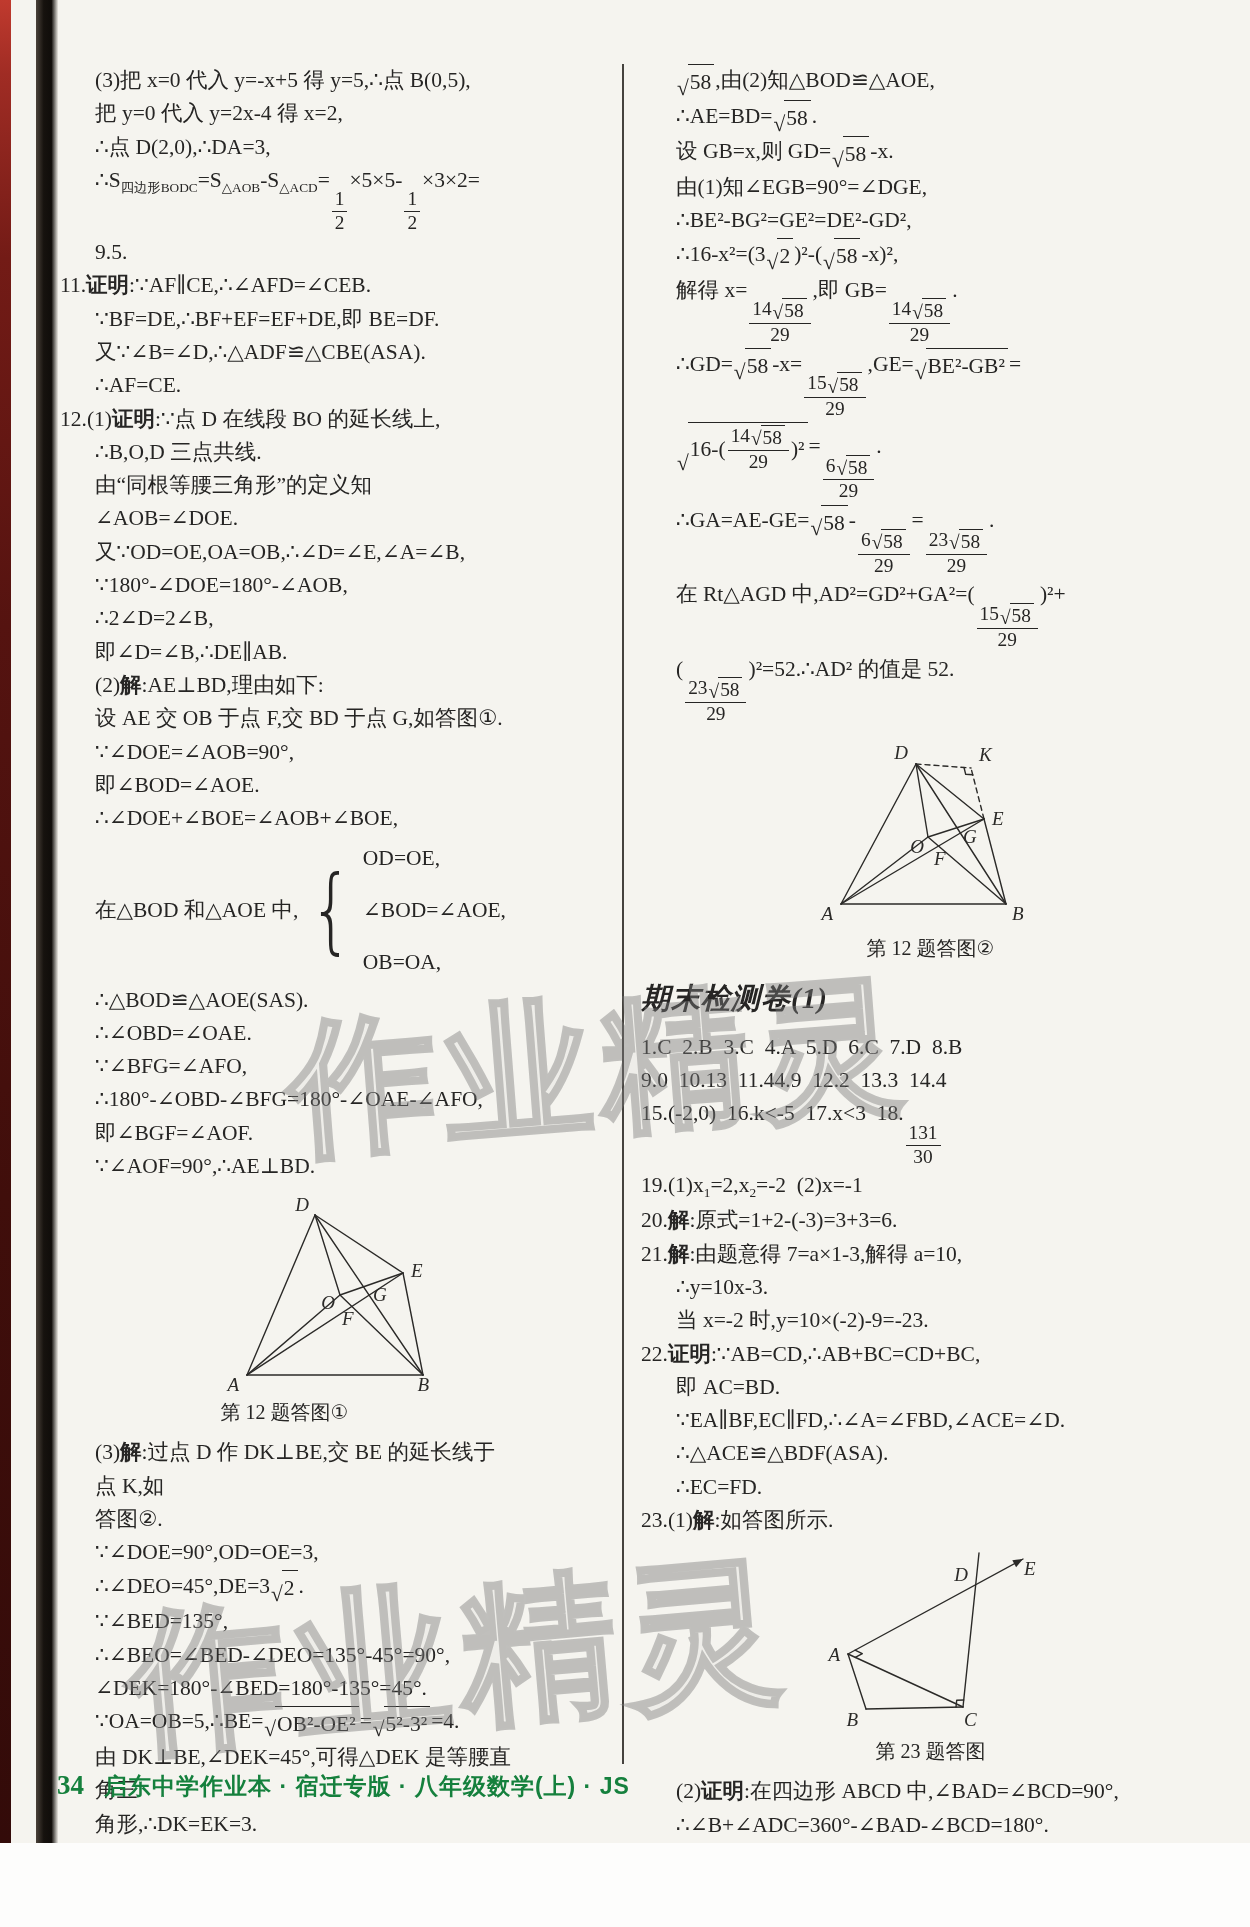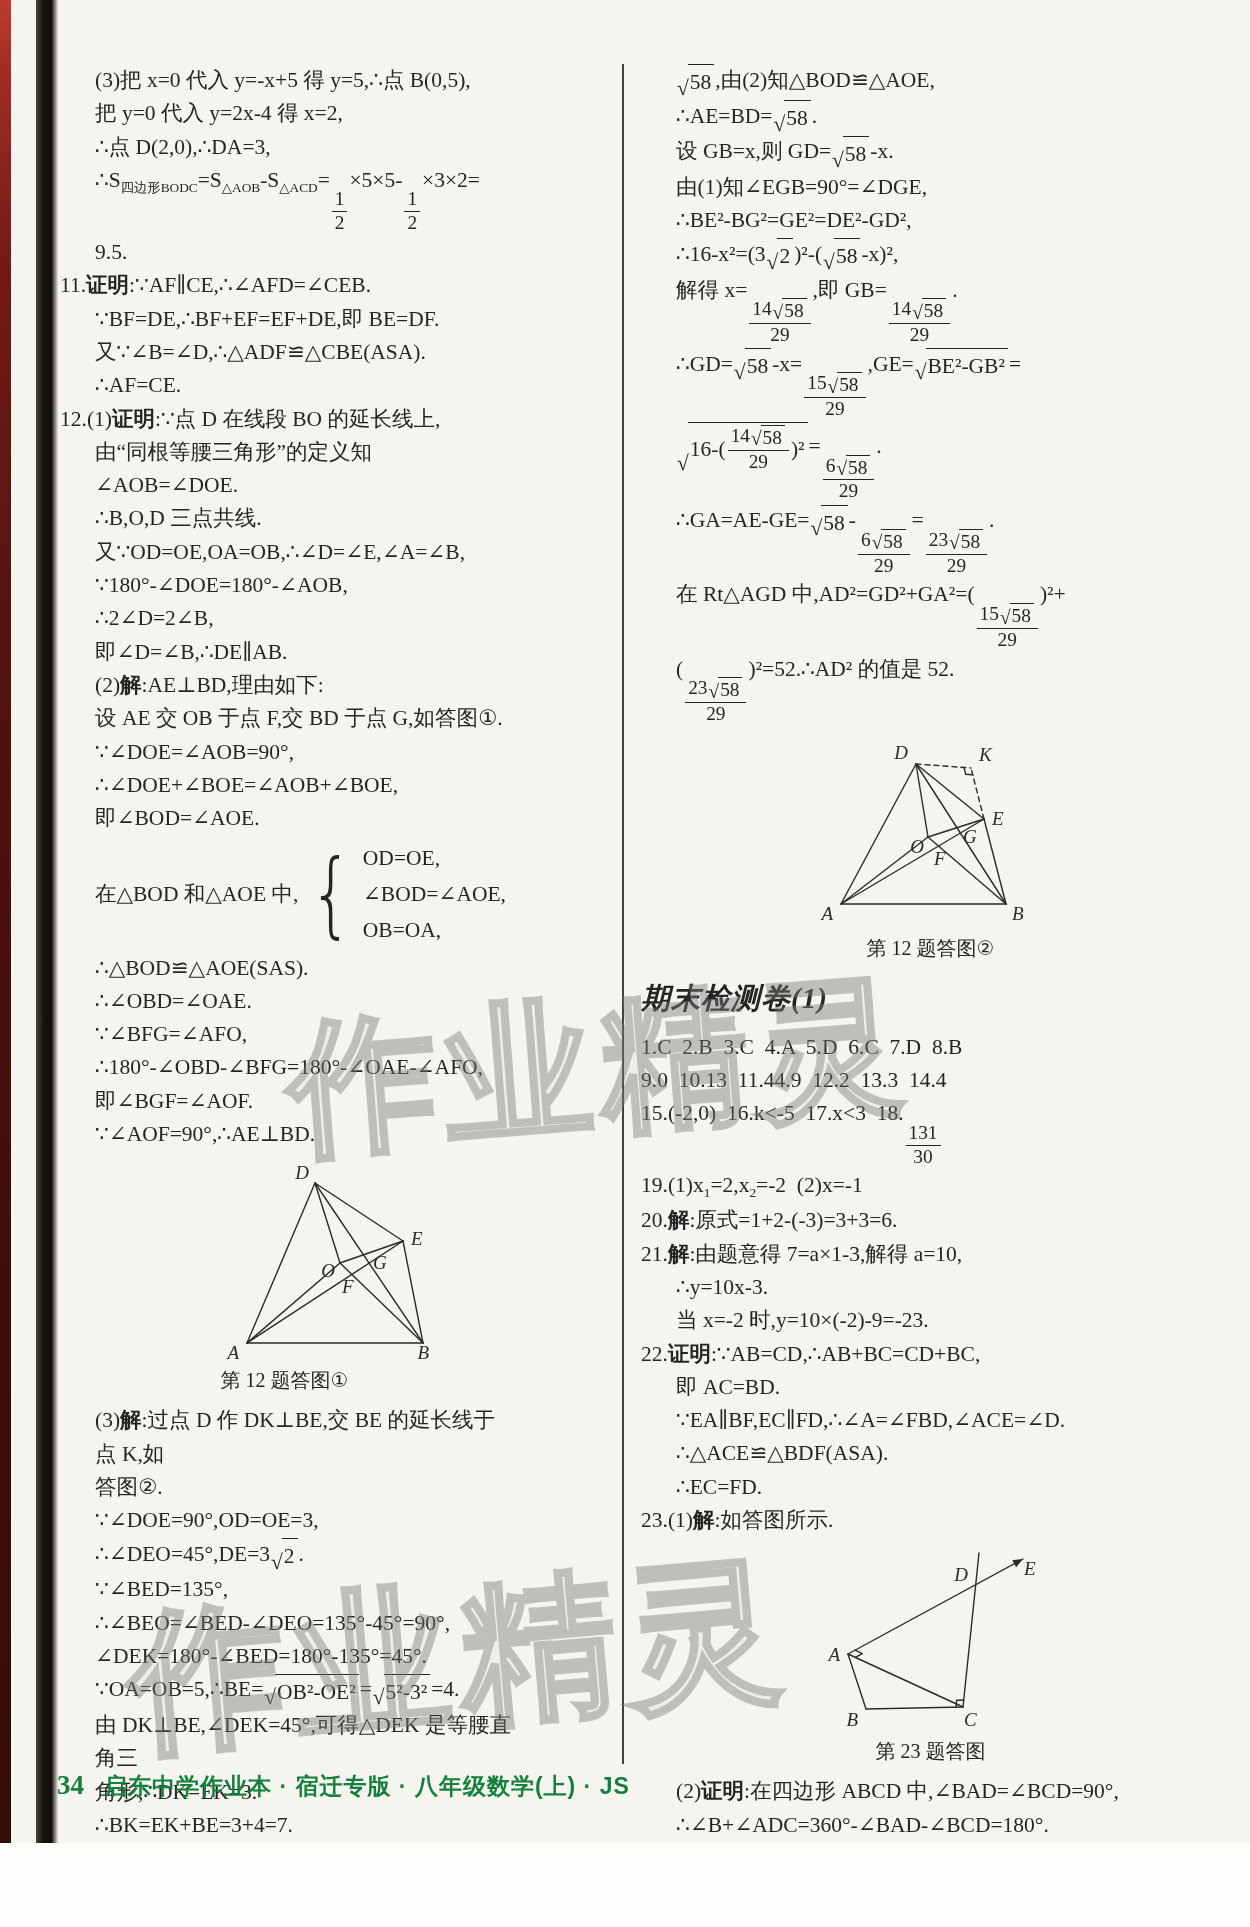--- a/index.html
+++ b/index.html
@@ -34,21 +34,21 @@
   .frac .fd{padding:0 3px;}
   .sqrt{display:inline-flex;vertical-align:middle;align-items:stretch;margin:0 1px;}
   .sqrt .sym{align-self:flex-end;line-height:1.05;margin-right:-1px;}
   .sqrt .rad{border-top:1.6px solid currentColor;display:inline-flex;align-items:center;padding:1px 3px 0 2px;}
   .ssub{font-size:0.62em;}
 
   .sys-row{display:flex;align-items:center;padding-left:38px;margin:6px 0 4px;}
   .sys-pre{white-space:pre;}
   .brace{font-family:"DejaVu Sans",sans-serif;font-size:92px;font-weight:200;line-height:0.95;
     margin:0 2px 0 4px;transform:scaleX(.75);}
-  .sys-eqs{display:flex;flex-direction:column;gap:3px;}
+  .sys-eqs{display:flex;flex-direction:column;gap:19px;}
 
   .figure-block{text-align:center;margin:12px 0 8px;}
   .fig-caption{font-size:20px;margin-top:2px;}
   .fig-svg{display:block;margin:0 auto;}
   .fig-svg .stroke{stroke:#2b2a28;stroke-width:1.4;fill:none;stroke-linejoin:round;stroke-linecap:round;}
   .fig-svg .dash{stroke-dasharray:5 4;}
   .fig-svg text{font-size:19px;font-style:italic;fill:#2b2a28;
     font-family:"Liberation Serif","DejaVu Serif",serif;}
   .fig-svg .arrow{fill:#2b2a28;stroke:none;}
 
@@ -77,31 +77,31 @@
       <div class="line ind1">(3)把 x=0 代入 y=-x+5 得 y=5,∴点 B(0,5),</div>
       <div class="line ind1">把 y=0 代入 y=2x-4 得 x=2,</div>
       <div class="line ind1">∴点 D(2,0),∴DA=3,</div>
       <div class="line ind1">∴S<sub class="ssub">四边形BODC</sub>=S<sub class="ssub">△AOB</sub>-S<sub class="ssub">△ACD</sub>=<span class="frac"><span class="fn">1</span><span class="fd">2</span></span>×5×5-<span class="frac"><span class="fn">1</span><span class="fd">2</span></span>×3×2=</div>
       <div class="line ind1">9.5.</div>
       <div class="line ind0">11.<b>证明</b>:∵AF∥CE,∴∠AFD=∠CEB.</div>
       <div class="line ind1">∵BF=DE,∴BF+EF=EF+DE,即 BE=DF.</div>
       <div class="line ind1">又∵∠B=∠D,∴△ADF≌△CBE(ASA).</div>
       <div class="line ind1">∴AF=CE.</div>
       <div class="line ind0">12.(1)<b>证明</b>:∵点 D 在线段 BO 的延长线上,</div>
+      <div class="line ind1">∴B,O,D 三点共线.</div>
       <div class="line ind1">由“同根等腰三角形”的定义知∠AOB=∠DOE.</div>
-      <div class="line ind1">∴B,O,D 三点共线.</div>
       <div class="line ind1">又∵OD=OE,OA=OB,∴∠D=∠E,∠A=∠B,</div>
       <div class="line ind1">∵180°-∠DOE=180°-∠AOB,</div>
       <div class="line ind1">∴2∠D=2∠B,</div>
       <div class="line ind1">即∠D=∠B,∴DE∥AB.</div>
       <div class="line ind1">(2)<b>解</b>:AE⊥BD,理由如下:</div>
       <div class="line ind1">设 AE 交 OB 于点 F,交 BD 于点 G,如答图①.</div>
       <div class="line ind1">∵∠DOE=∠AOB=90°,</div>
+      <div class="line ind1">即∠BOD=∠AOE.</div>
       <div class="line ind1">∴∠DOE+∠BOE=∠AOB+∠BOE,</div>
-      <div class="line ind1">即∠BOD=∠AOE.</div>
       <div class="sys-row">
         <span class="sys-pre">在△BOD 和△AOE 中,</span>
         <span class="brace">{</span>
         <span class="sys-eqs">
           <span>OD=OE,</span>
           <span>∠BOD=∠AOE,</span>
           <span>OB=OA,</span>
         </span>
       </div>
       <div class="line ind1">∴△BOD≌△AOE(SAS).</div>

